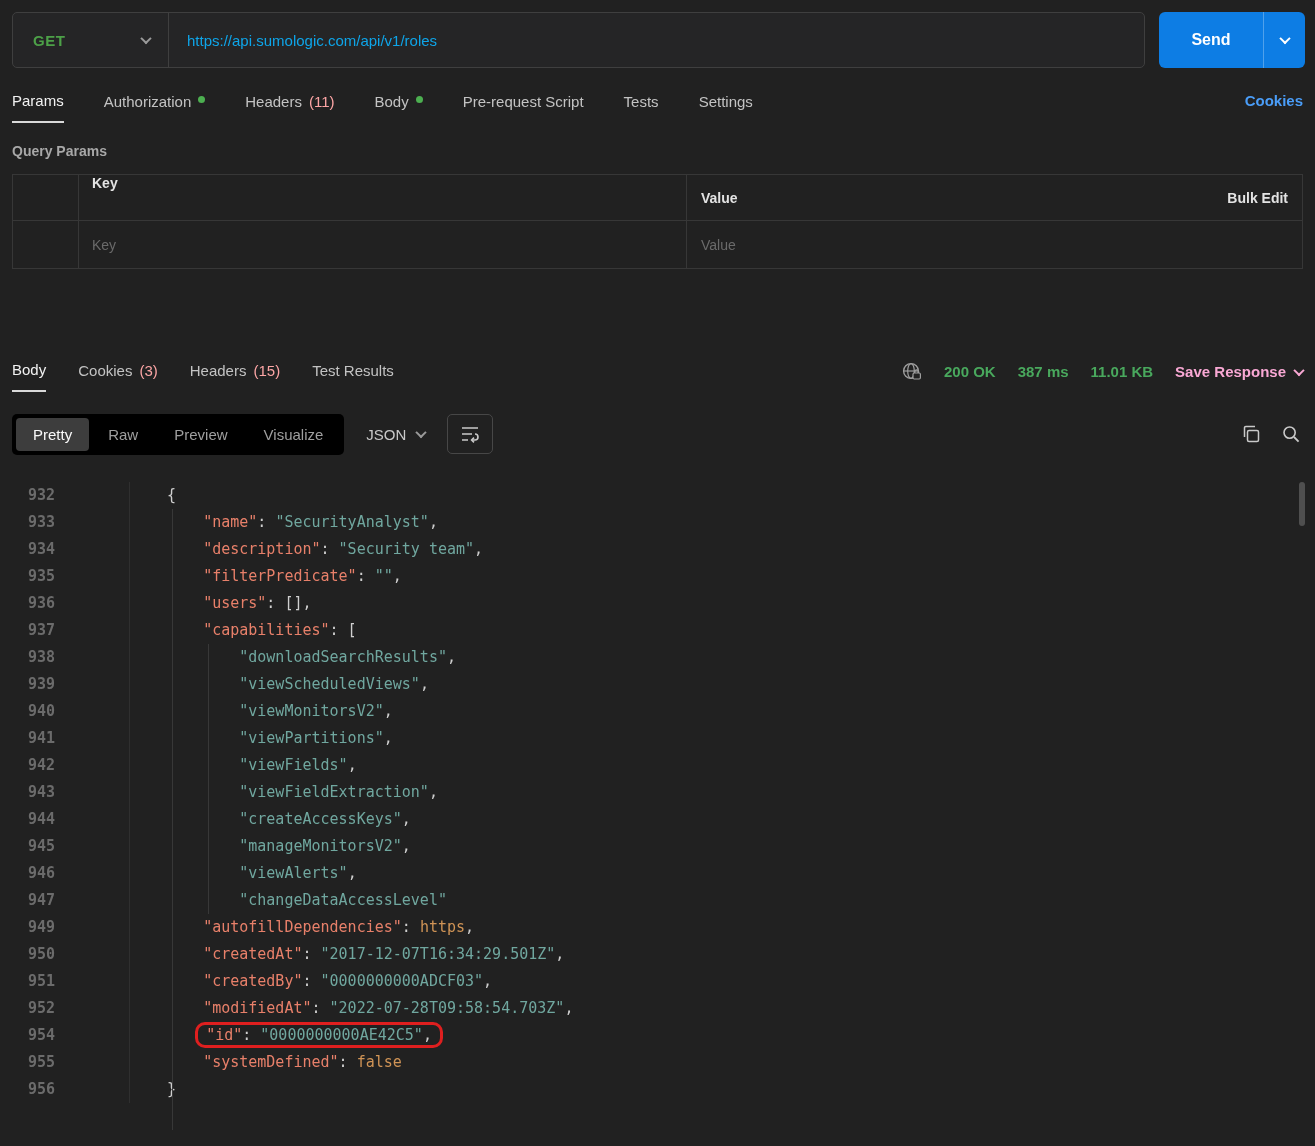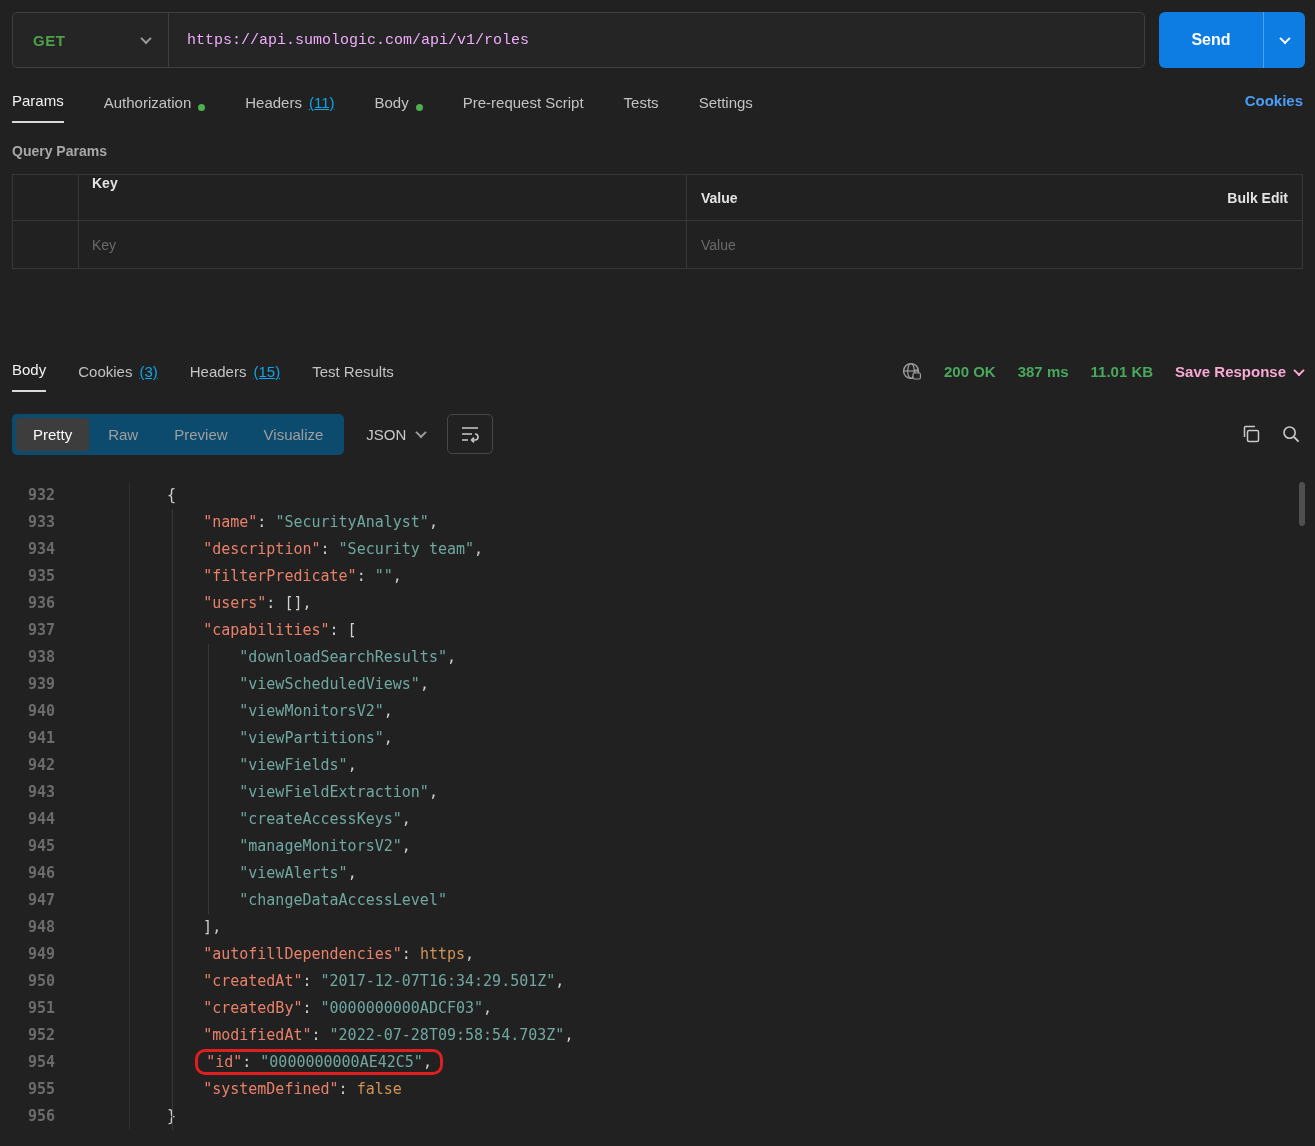--- a/index.html
+++ b/index.html
@@ -10,29 +10,29 @@
     color:#dddddd;
     position:relative;
   }
   
   .url-row { display:flex; margin:12px 10px 0 12px; height:56px; gap:14px; }
   .url-box { flex:1; display:flex; align-items:center; border:1px solid #3f3f3f; background:#252526; border-radius:5px; }
   .method { width:156px; height:100%; display:flex; align-items:center; justify-content:space-between; padding:0 18px 0 20px; border-right:1px solid #3f3f3f; cursor:pointer; }
   .method-label { color:#4da148; font-weight:700; font-size:15px; letter-spacing:.5px; }
   .chev { display:inline-block; width:8px; height:8px; border-right:2px solid currentColor; border-bottom:2px solid currentColor; transform:rotate(45deg) translate(-1px,-1px); }
   .chev-gray { color:#9a9a9a; }
-  .url-input { flex:1; background:transparent; border:none; outline:none; color:#f0abfc; font-size:15px; padding:0 18px; font-family:Liberation Mono, monospace; }
+  .url-input { flex:1; background:transparent; border:none; outline:none; color:#0ea5e9; font-size:15px; padding:0 18px; font-family:Liberation Sans, sans-serif; }
   .send-btn { width:146px; height:56px; background:#0d7de4; border-radius:6px; display:flex; align-items:stretch; color:#ffffff; cursor:pointer; }
   .send-main { flex:1; display:flex; align-items:center; justify-content:center; font-size:16px; font-weight:600; }
   .send-split { width:42px; border-left:1px solid rgba(255,255,255,.28); display:flex; align-items:center; justify-content:center; }
   
   .tabs-row { display:flex; align-items:flex-start; gap:40px; padding:0 12px; margin-top:24px; }
-  .tab { font-size:15px; color:#c3c3c3; padding-bottom:12px; display:flex; align-items:flex-end; gap:7px; cursor:pointer; white-space:nowrap; }
+  .tab { font-size:15px; color:#c3c3c3; padding-bottom:12px; display:flex; align-items:center; gap:7px; cursor:pointer; white-space:nowrap; }
   .tab.active { color:#f2f2f2; border-bottom:2px solid #d9d9d9; }
-  .tab-count { color:#0ea5e9;text-decoration:underline; }
+  .tab-count { color:#fca5a5; }
   .tab-dot { width:7px; height:7px; border-radius:50%; background:#4caf50; margin-top:-5px; }
   .cookies-link { margin-left:auto; color:#4a9df8; font-weight:600; font-size:15px; padding-bottom:12px; cursor:pointer; }
   
   .qp-title { margin:20px 12px 0; color:#a8a8a8; font-size:14px; font-weight:700; }
   .qp-table { margin:15px 12px 0; border:1px solid #373737; }
   .qp-row { display:flex; height:47px; align-items:stretch; }
   .qp-row.header { border-bottom:1px solid #373737; height:46px; }
   .cell-handle { width:66px; border-right:1px solid #373737; flex:none; }
   .cell-key { width:608px; border-right:1px solid #373737; flex:none; display:flex; padding-left:13px; }
   .cell-value { flex:1; display:flex; align-items:center; padding-left:14px; }
@@ -40,21 +40,21 @@
   .qp-input { background:transparent; border:none; outline:none; width:95%; color:#dddddd; font-size:14px; font-family:"Liberation Sans", sans-serif; }
   .qp-input::placeholder { color:#6a6a6a; }
   .bulk-edit { margin-left:auto; padding-right:14px; color:#e3e3e3; font-weight:700; font-size:14px; display:flex; align-items:center; cursor:pointer; }
   
   .res-tabs { margin-top:92px; gap:32px; }
   .res-meta { margin-left:auto; display:flex; align-items:center; gap:22px; padding-bottom:12px; }
   .meta-green { color:#49a85d; font-size:15px; font-weight:600; }
   .save-response { color:#f9a8d4; font-weight:600; font-size:15px; display:flex; align-items:center; gap:9px; cursor:pointer; }
   
   .view-bar { display:flex; align-items:center; margin:18px 12px 0; height:44px; padding-right:2px; }
-  .view-group { display:flex; background:#0c4a6e; border-radius:5px; padding:4px; gap:2px; }
+  .view-group { display:flex; background:#000000; border-radius:5px; padding:4px; gap:2px; }
   .view-tab { padding:8px 17px; color:#9f9f9f; font-size:15px; border-radius:4px; cursor:pointer; }
   .view-tab.active { background:#3d3d3d; color:#fafafa; }
   .lang-select { display:flex; align-items:center; gap:11px; margin-left:22px; color:#c9c9c9; font-size:15px; cursor:pointer; }
   .wrap-btn { margin-left:22px; width:46px; height:40px; border:1px solid #474747; border-radius:5px; display:flex; align-items:center; justify-content:center; cursor:pointer; }
   .right-icons { margin-left:auto; display:flex; gap:20px; align-items:center; }
   .icon-btn { cursor:pointer; display:flex; align-items:center; }
   
   .code-area {
     position:absolute; top:478px; left:0; right:0; bottom:0;
     overflow:hidden; padding-top:4px;
@@ -296,25 +296,20 @@
         <span class="ln">946</span>
         <span class="gutter"></span>
         <span class="code"><span class="tk-p">        </span><span class="tk-s">"viewAlerts"</span><span class="tk-p">,</span></span>
       </div>
       <div class="code-line">
         <span class="ln">947</span>
         <span class="gutter"></span>
         <span class="code"><span class="tk-p">        </span><span class="tk-s">"changeDataAccessLevel"</span></span>
       </div>
       <div class="code-line">
-        <span class="ln">948</span>
-        <span class="gutter"></span>
-        <span class="code"><span class="tk-p">    ],</span></span>
-      </div>
-      <div class="code-line">
         <span class="ln">949</span>
         <span class="gutter"></span>
         <span class="code"><span class="tk-p">    </span><span class="tk-k">"autofillDependencies"</span><span class="tk-p">: </span><span class="tk-b">https</span><span class="tk-p">,</span></span>
       </div>
       <div class="code-line">
         <span class="ln">950</span>
         <span class="gutter"></span>
         <span class="code"><span class="tk-p">    </span><span class="tk-k">"createdAt"</span><span class="tk-p">: </span><span class="tk-s">"2017-12-07T16:34:29.501Z"</span><span class="tk-p">,</span></span>
       </div>
       <div class="code-line">

